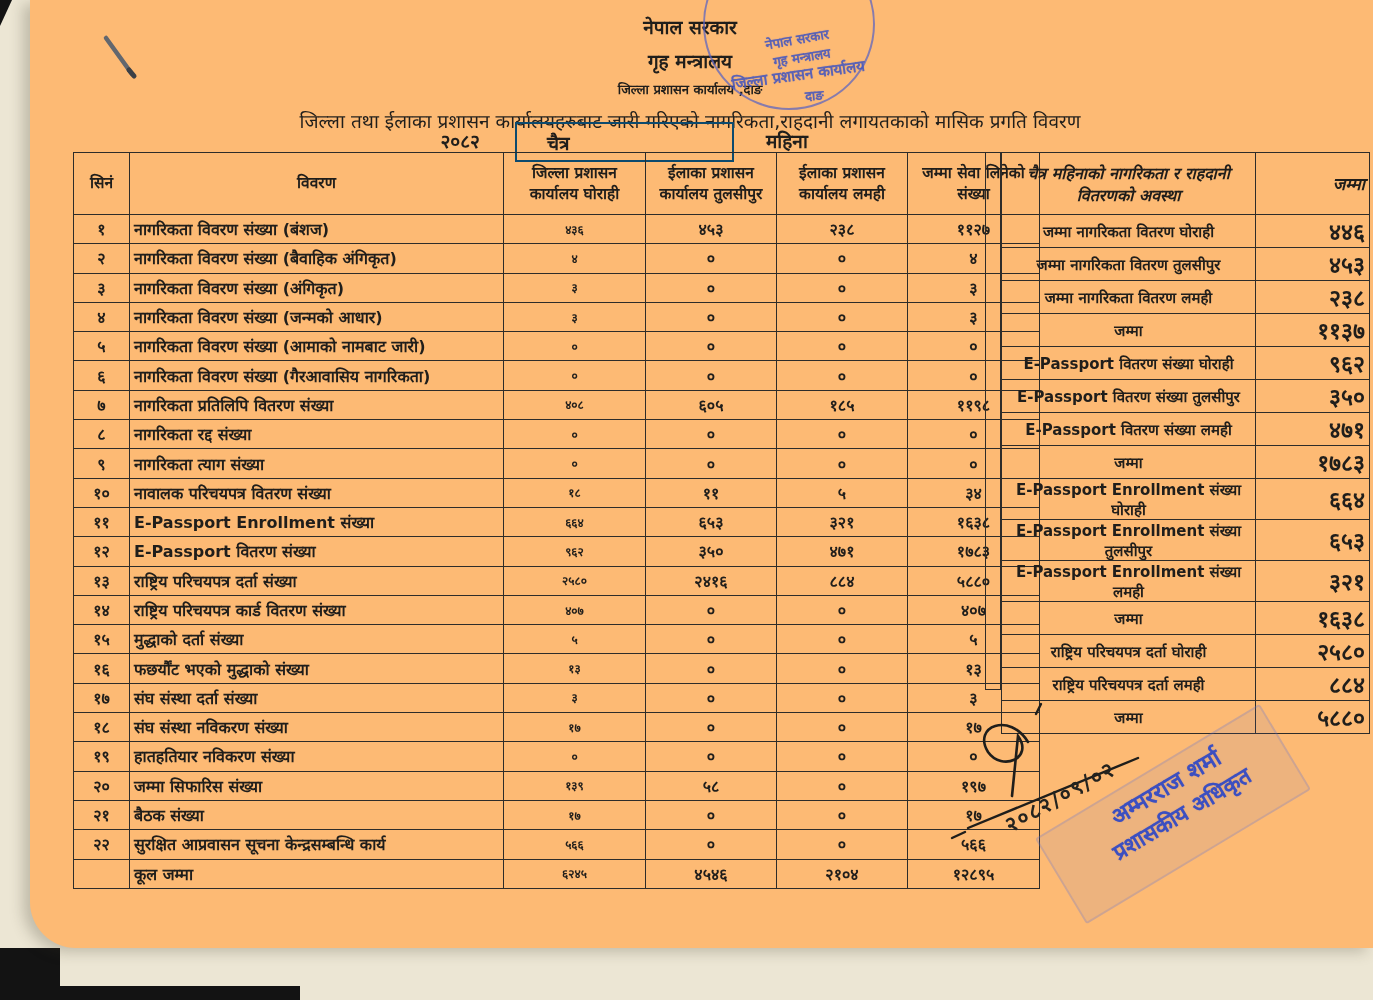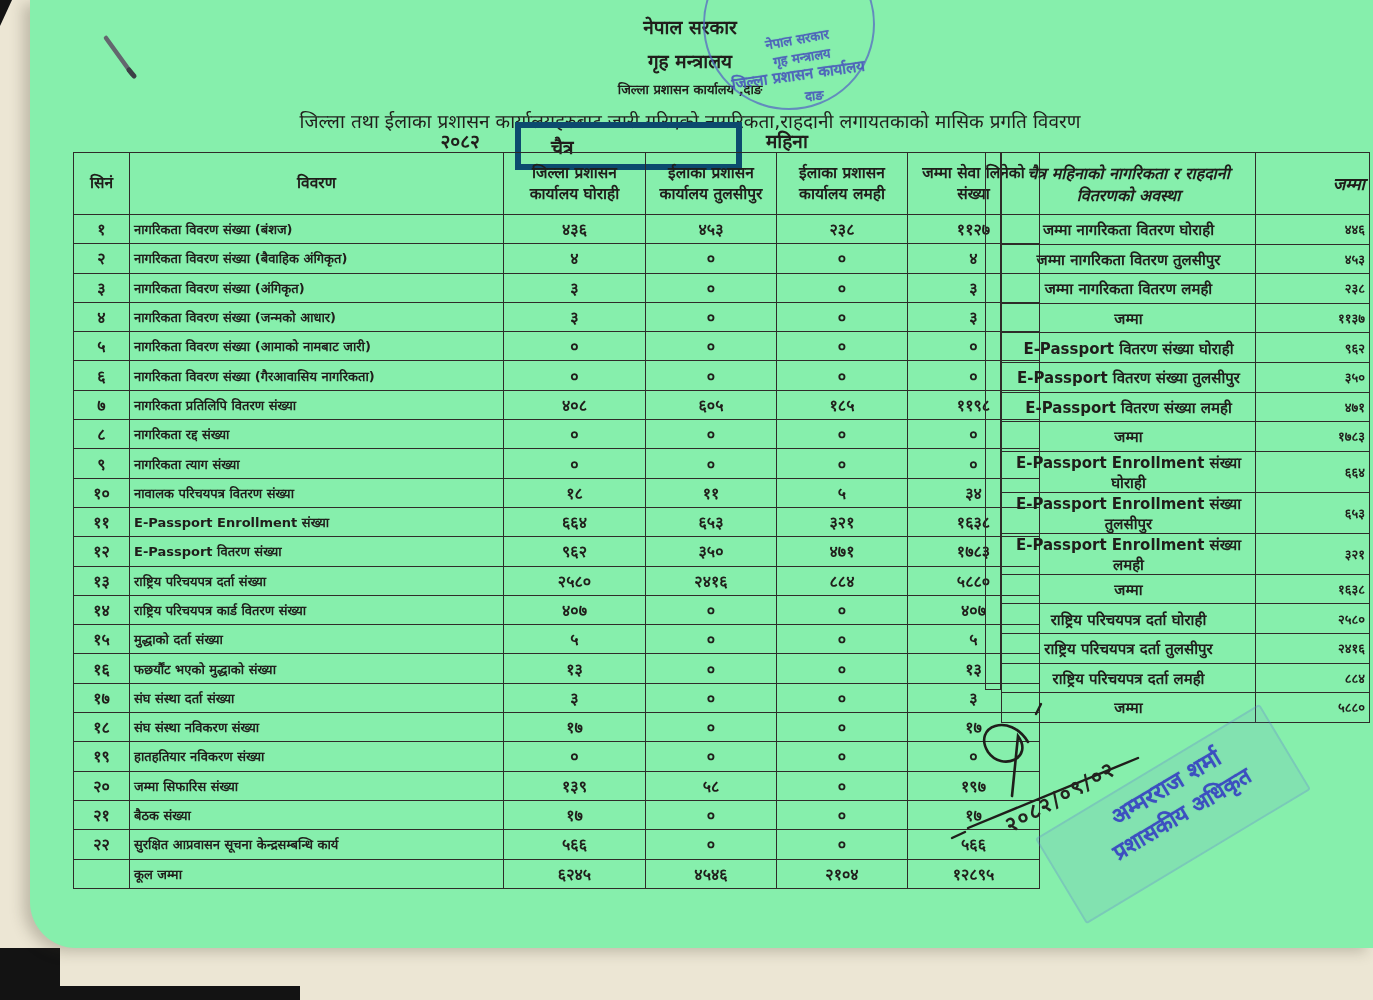--- a/index.html
+++ b/index.html
@@ -9,67 +9,67 @@
     font-family:"DejaVu Sans","Liberation Sans",sans-serif;
     color:#201e1b;
     position:relative;
   }
   .corner{position:absolute;background:#131313;}
   .corner-tl{left:0;top:0;width:12px;height:26px;clip-path:polygon(0 0,100% 0,0 100%);}
   .corner-bl{left:0;top:948px;width:60px;height:52px;}
   .corner-bb{left:0;top:986px;width:300px;height:14px;}
   .page{
     position:absolute;left:30px;top:0;width:1343px;height:948px;
-    background:#86efac;
+    background:#fdba74;
     border-bottom-left-radius:46px;
     box-shadow:-7px 4px 14px rgba(60,55,40,.25);
   }
   
   .hdr{position:absolute;left:320px;width:680px;text-align:center;font-weight:600;}
   .t1{top:14px;font-size:19px;}
   .t2{top:48px;font-size:19px;}
   .t3{top:80px;font-size:13px;}
   .subtitle{position:absolute;left:60px;top:108px;width:1200px;text-align:center;
     font-size:19px;font-weight:400;}
   .monthline{position:absolute;top:122px;left:360px;height:36px;font-size:19px;font-weight:700;}
   .year{position:absolute;left:0;top:6px;width:90px;text-align:right;}
   .monthbox{position:absolute;left:125px;top:0;width:215px;height:36px;
-    border:6px solid #0c4a6e;}
+    border:2px solid #0c4a6e;}
   .monthval{position:absolute;left:30px;top:6px;}
   .monthword{position:absolute;left:376px;top:6px;}
   
   .stamp-wrap{position:absolute;left:673px;top:-62px;width:168px;height:168px;pointer-events:none;}
   .stamp-ring{position:absolute;left:0;top:0;width:100%;height:100%;border-radius:50%;
     border:2.5px solid rgba(84,97,197,.7);}
   .stampline{position:absolute;white-space:nowrap;color:#4a59bb;font-weight:700;
     text-shadow:0 0 1px rgba(84,97,197,.6);opacity:.9;}
   .sl1{left:62px;top:92px;font-size:13px;transform:rotate(-10deg);}
   .sl2{left:70px;top:110px;font-size:13px;transform:rotate(-9deg);}
   .sl3{left:28px;top:126px;font-size:15px;transform:rotate(-8deg);}
   .sl4{left:102px;top:148px;font-size:13px;transform:rotate(-5deg);}
   
   table{border-collapse:collapse;table-layout:fixed;}
   .main{position:absolute;left:43px;top:152px;width:912px;}
   .main th,.main td{border:1.6px solid #2e2c29;padding:0 4px;overflow:hidden;}
   .main thead tr{height:62px;}
   .main tbody tr,.main tfoot tr{height:29.3px;}
   .main th{font-size:15.5px;font-weight:700;line-height:1.3;}
   .cell-sn{width:47px;text-align:center;font-size:16px;font-weight:600;}
-  .cell-desc{width:365px;text-align:left;padding-left:7px;font-size:13px;font-weight:600;}
-  .cell-ghorahi{width:133px;text-align:center;font-size:16px;font-weight:600;}
+  .cell-desc{width:365px;text-align:left;padding-left:7px;font-size:16px;font-weight:600;}
+  .cell-ghorahi{width:133px;text-align:center;font-size:12px;font-weight:600;}
   .cell-tulsipur,.cell-lamahi{width:122px;text-align:center;font-size:16px;font-weight:600;}
   .cell-total{width:123px;text-align:center;font-size:16px;font-weight:600;}
   .gapcol{position:absolute;left:955px;top:152px;width:14px;height:536px;
     border:1.6px solid #2e2c29;border-top-width:1.6px;}
   .summary{position:absolute;left:971px;top:152px;width:350px;}
   .summary th,.summary td{border:1.6px solid #2e2c29;padding:0 4px;overflow:hidden;}
   .summary thead tr{height:62px;}
   .summary tbody tr{height:29.6px;}
   .sum-desc{width:245px;text-align:center;font-size:15px;font-weight:700;margin-top:28px;}
-  .sum-val{width:105px;text-align:right;padding-right:12px;font-size:13px;font-weight:600;}
+  .sum-val{width:105px;text-align:right;padding-right:12px;font-size:23px;font-weight:600;}
   .summary th.sum-desc{font-style:italic;font-size:16px;}
   .summary th.sum-val{font-style:italic;font-size:17px;font-weight:700;}
   
   .sig-svg{position:absolute;left:920px;top:700px;}
   .sig-date{position:absolute;left:930px;top:782px;width:200px;text-align:center;
     font-size:21px;font-weight:600;color:#24231f;transform:rotate(-29deg);letter-spacing:2px;}
   .off-stamp-bg{position:absolute;left:1012px;top:764px;width:258px;height:96px;
     background:rgba(95,115,212,.10);border:2px solid rgba(95,115,212,.22);
     transform:rotate(-31deg);border-radius:3px;}
   .off-stamp{position:absolute;left:1008px;top:768px;width:270px;text-align:center;
@@ -370,24 +370,20 @@
         </tr>
         <tr>
           <td class="sum-desc">जम्मा</td>
           <td class="sum-val">१६३८</td>
         </tr>
         <tr>
           <td class="sum-desc">राष्ट्रिय परिचयपत्र दर्ता घोराही</td>
           <td class="sum-val">२५८०</td>
         </tr>
         <tr>
-          <td class="sum-desc">राष्ट्रिय परिचयपत्र दर्ता तुलसीपुर</td>
-          <td class="sum-val">२४१६</td>
-        </tr>
-        <tr>
           <td class="sum-desc">राष्ट्रिय परिचयपत्र दर्ता लमही</td>
           <td class="sum-val">८८४</td>
         </tr>
         <tr>
           <td class="sum-desc">जम्मा</td>
           <td class="sum-val">५८८०</td>
         </tr>
       </tbody>
   </table>
 

